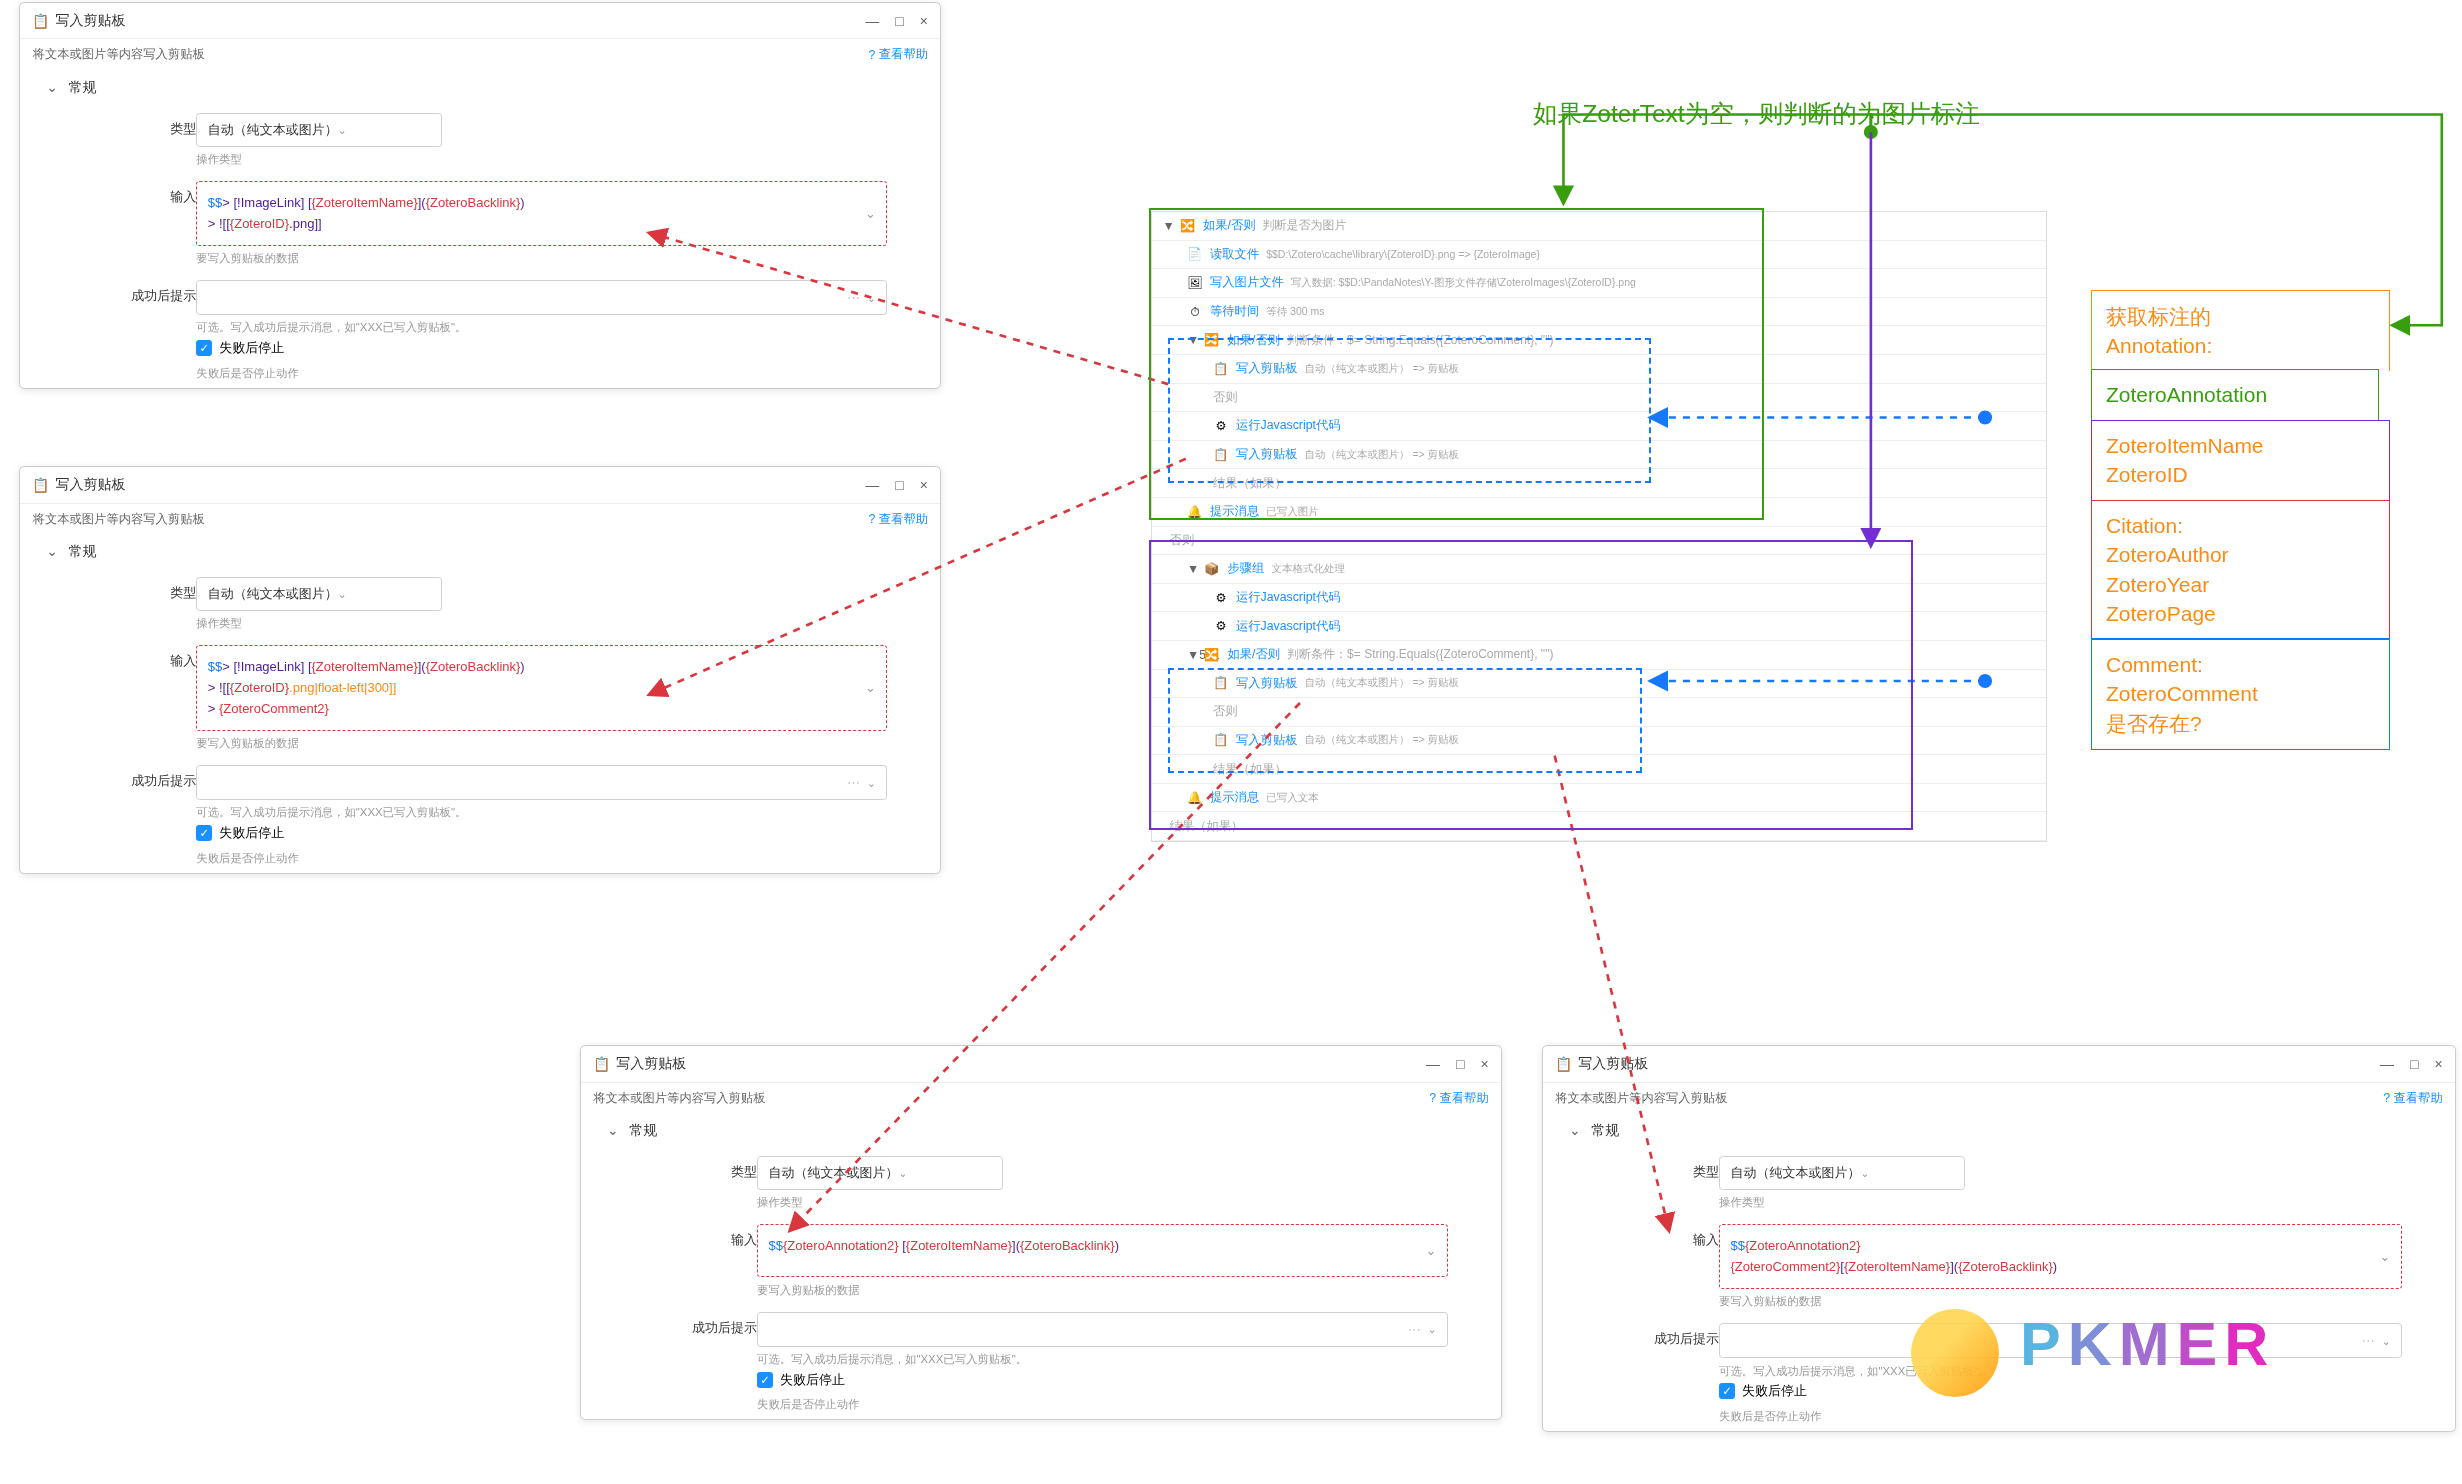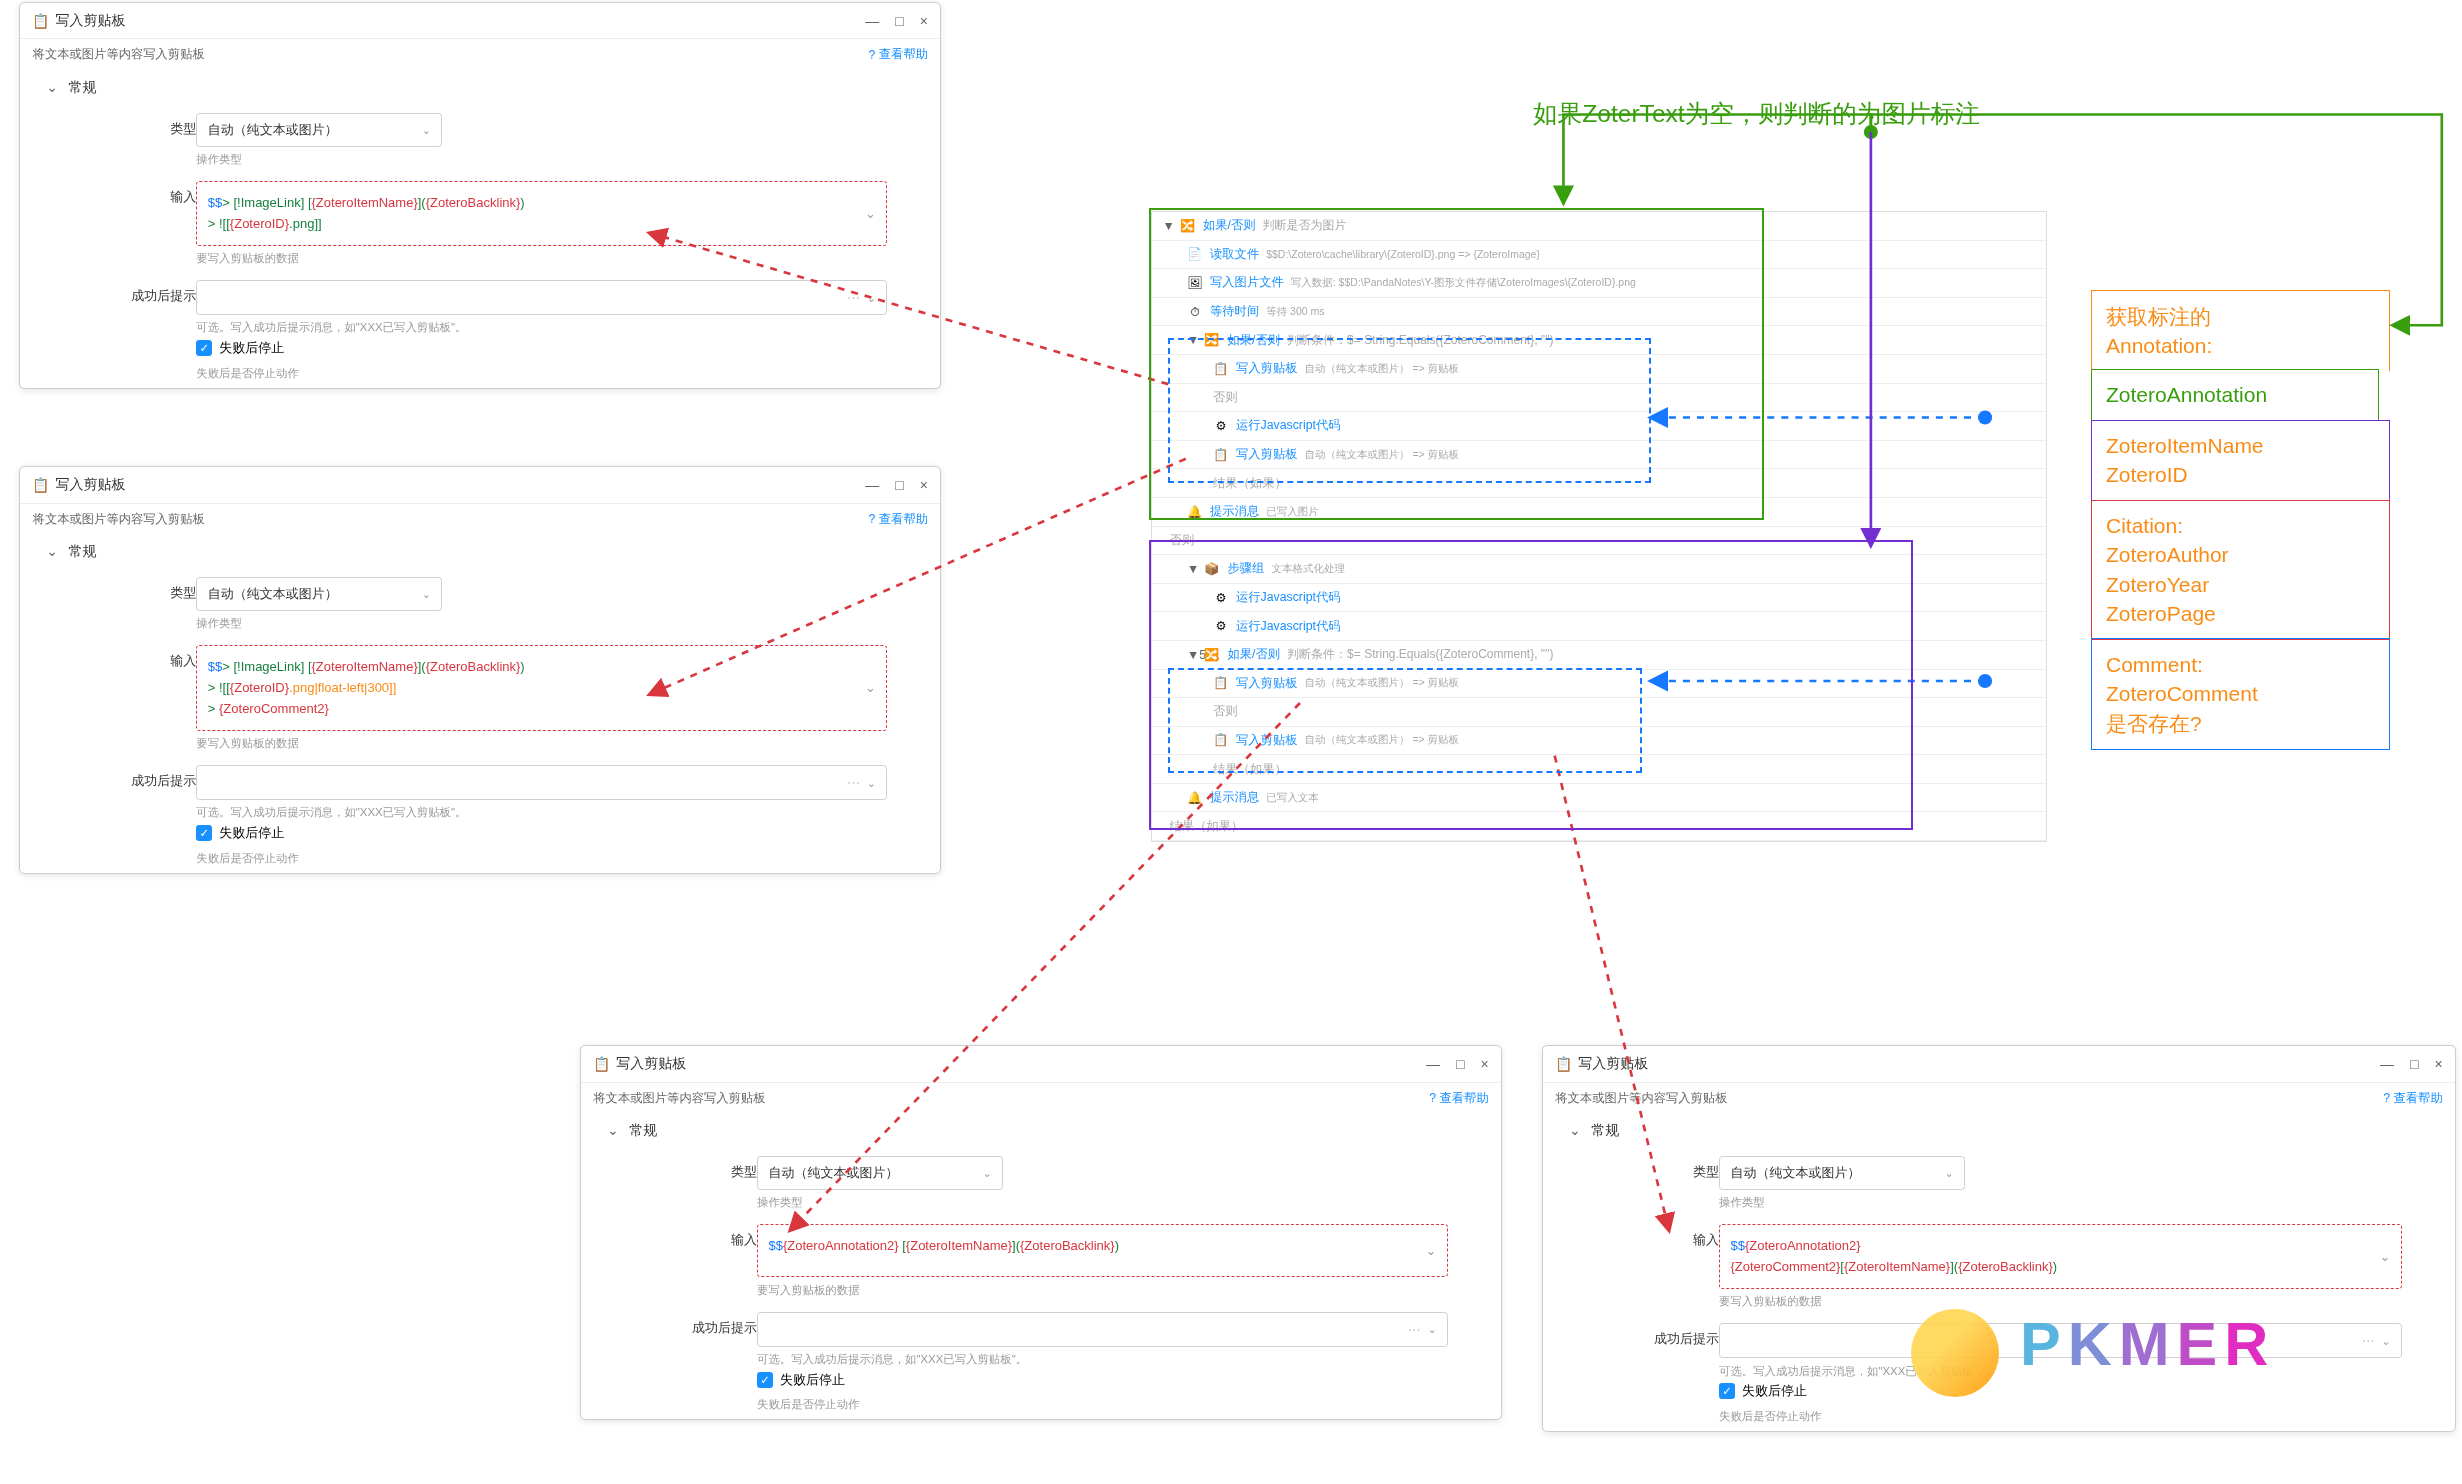--- a/index.html
+++ b/index.html
@@ -10,30 +10,30 @@
 .dlg-title{font-size:14px;color:#333;flex:1}
 .dlg-ctrls{display:flex;gap:16px;color:#666;font-size:14px}
 .dlg-ctrls span{cursor:pointer}
 .dlg-sub{padding:7px 12.3px;display:flex;justify-content:space-between;align-items:center;font-size:12.3px;color:#666}
 .help-link{color:#1890ff;display:flex;align-items:center;gap:3.5px}
 .section-hdr{padding:8.8px 26px;font-size:14px;color:#333}
 .caret{margin-right:10.5px;color:#666}
 .form-row{display:flex;padding:7px 53px;align-items:flex-start;font-size:13px}
 .form-lbl{width:123px;text-align:right;color:#333;padding-top:7px}
 .form-ctl{flex:1}
-.select-box{border:0.9px solid #d0d0d0;border-radius:3.5px;padding:7px 10.5px;background:#fff;display:flex;justify-content:space-between;align-items:center;color:#333}
+.select-box{border:0.9px solid #d0d0d0;border-radius:3.5px;padding:7px 10.5px;background:#fff;display:flex;align-items:center;color:#333}
 .select-box.narrow{width:246px}
 .chev{color:#999;font-size:10.5px}
 .code-box{border:1.8px dashed #d9363e;border-radius:3.5px;padding:10.5px;background:#fff;font-family:Consolas,monospace;font-size:13px;line-height:1.6;position:relative}
 .code-box .chev-r{position:absolute;right:10.5px;top:50%;transform:translateY(-50%);color:#999}
 .c-blue{color:#1677ff}
 .c-red{color:#d9363e}
 .c-orange{color:#fa8c16}
 .c-green{color:#389e0d}
-.c-dark{color:#15803d}
+.c-dark{color:#4c1d95}
 .small-note{font-size:11.4px;color:#999;padding:5.3px 0 0 0}
 .blank-input{border:0.9px solid #d0d0d0;border-radius:3.5px;padding:7px 10.5px;min-height:35px;display:flex;justify-content:flex-end;align-items:center;gap:7px}
 .blank-input .dots{color:#bbb}
 .chk-row{display:flex;align-items:center;gap:7px;padding:3.5px 0}
 .chk{width:16px;height:16px;border:0.9px solid #1890ff;border-radius:2.6px;background:#1890ff;color:#fff;display:flex;align-items:center;justify-content:center;font-size:11.4px}
 .action-list{position:absolute;background:#fff;border:0.9px solid #ddd;font-size:12.3px}
 .al-row{display:flex;align-items:center;padding:5.3px 10.5px;border-bottom:0.9px solid #eee;gap:7px;min-height:28px}
 .al-caret{color:#666;width:10.5px}
 .al-icon{width:16px;height:16px;display:inline-flex;align-items:center;justify-content:center}
 .al-txt{color:#1890ff}

